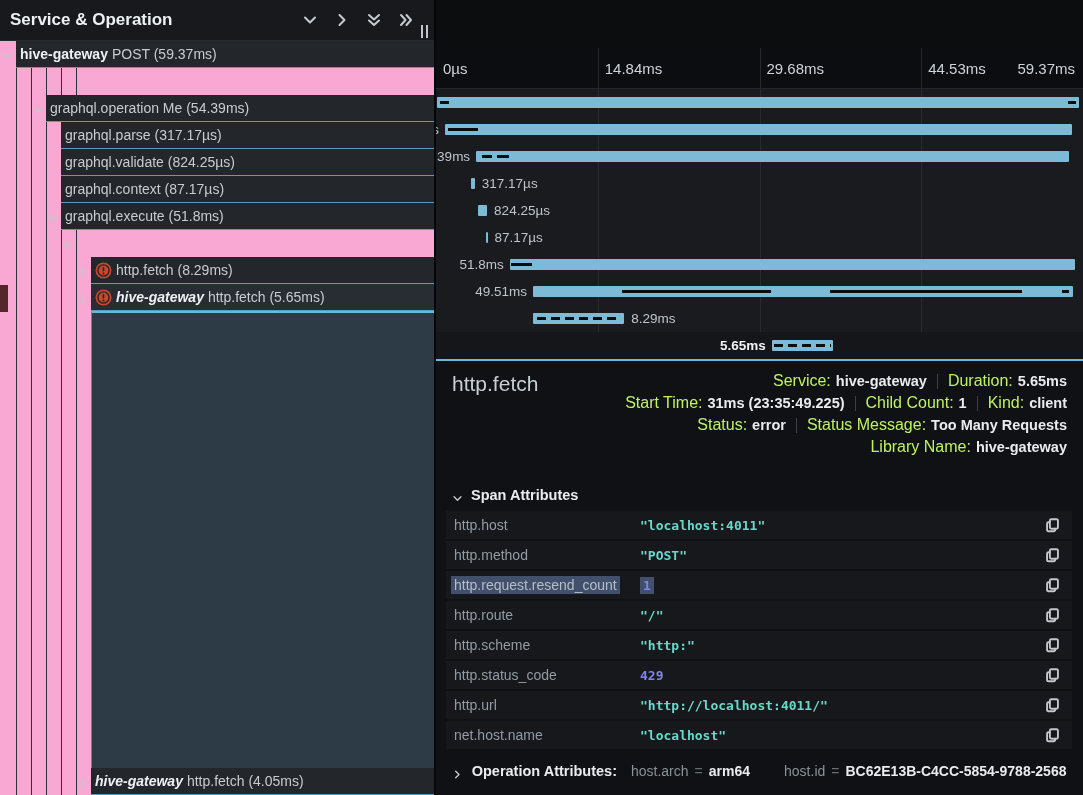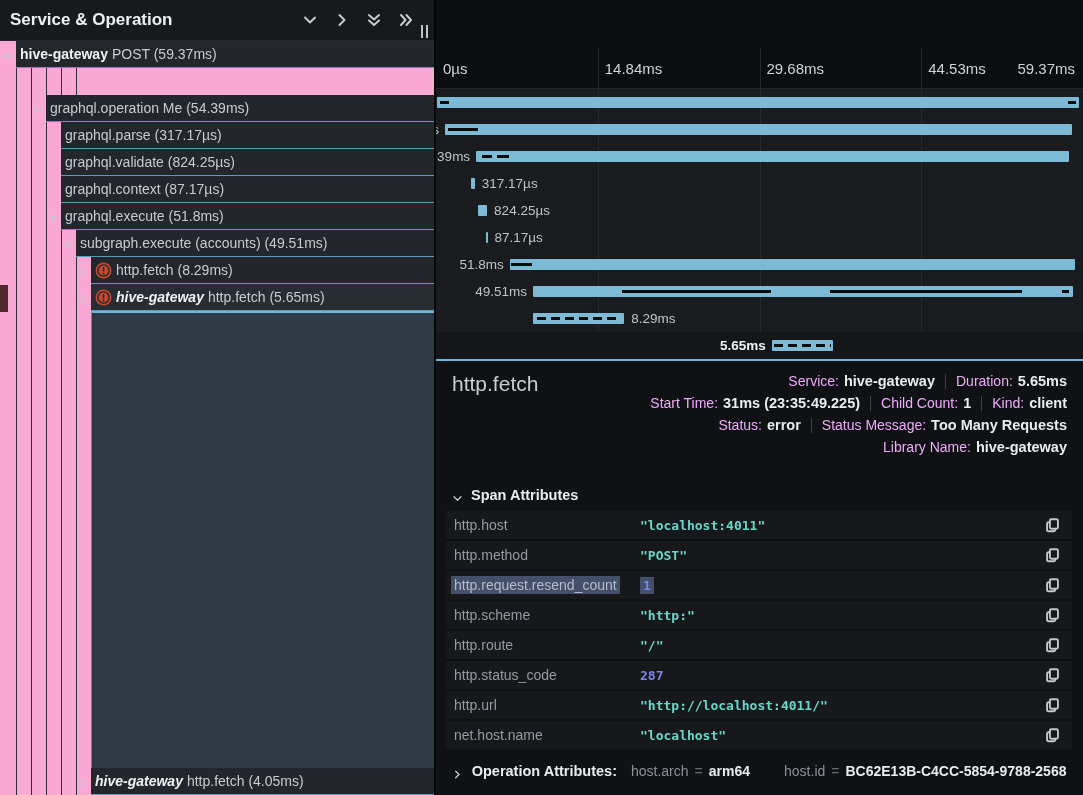--- a/index.html
+++ b/index.html
@@ -56,21 +56,21 @@
 
   .sel-underline { position:absolute; left:0; top:311px; width:647px; height:2px; background:#6cb8da; }
 
   
   .detail { position:absolute; left:0; top:313px; width:647px; height:455px; background:#101114;
             border-bottom:1px solid #26292d; }
   .d-title { position:absolute; left:16px; top:11px; font-size:21px; color:#c9ced4; }
   .meta { position:absolute; right:16px; top:9px; display:flex; flex-direction:column; align-items:flex-end; }
   .mline { display:flex; align-items:center; height:22px; }
   .mitem { display:flex; align-items:center; white-space:nowrap; }
-  .mlabel { font-size:14px; color:#f0abfc; }
+  .mlabel { font-size:16px; color:#bef264; }
   .mvalue { font-size:14.5px; font-weight:bold; color:#e9ecef; margin-left:5px; }
   .mdiv { width:1px; height:15px; background:#3c4046; margin:0 10px; }
 
   .sec-hdr { position:absolute; left:16px; top:126px; display:flex; align-items:center; gap:8px; cursor:pointer; }
   .sec-hdr .chev, .res-row .chev { width:11px; height:11px; color:#c6cbd0; }
   .sec-title { font-size:14.5px; font-weight:bold; color:#e9ecef; }
 
   .attr-table { position:absolute; left:10px; top:150px; width:626px; }
   .attr-row { position:relative; height:28px; margin-bottom:2px; background:#17181c;
               display:flex; align-items:center; }
@@ -172,23 +172,20 @@
               <polyline points="3,5.5 8,10.5 13,5.5"></polyline>
             </svg></span>
           <div class="box" style="left: 61px;">
             <span class="tname">graphql.execute (51.8ms)</span>
           </div>
         </div>
         <div class="trow" style="top: 189px;">
           <span class="chev" style="left: 62px;"><svg viewBox="0 0 16 16" width="100%" height="100%" fill="none" stroke="currentColor" stroke-width="2" stroke-linecap="round" stroke-linejoin="round">
               <polyline points="3,5.5 8,10.5 13,5.5"></polyline>
             </svg></span>
-          <div class="box" style="left: 76px;">
-            <span class="tname">subgraph.execute (accounts) (49.51ms)</span>
-          </div>
         </div>
         <div class="trow" style="top: 216px;">
           <span class="chev" style="left: 77px;"><svg viewBox="0 0 16 16" width="100%" height="100%" fill="none" stroke="currentColor" stroke-width="2" stroke-linecap="round" stroke-linejoin="round">
               <polyline points="5.5,3 10.5,8 5.5,13"></polyline>
             </svg></span>
           <div class="box" style="left: 91px;">
             <span class="badge"><svg viewBox="0 0 17 17" width="100%" height="100%">
                 <circle cx="8.5" cy="8.5" r="8" fill="#c5482f"></circle>
                 <circle cx="8.5" cy="8.5" r="5.6" fill="none" stroke="#23272b" stroke-width="1.4"></circle>
                 <rect x="7.7" y="4.9" width="1.6" height="4.6" rx="0.8" fill="#23272b"></rect>
@@ -375,38 +372,38 @@
           </div>
           <div class="attr-row">
             <span class="attr-key hl">http.request.resend_count</span>
             <span class="attr-val num hl">1</span>
             <span class="copy-btn"><svg viewBox="0 0 16 16" width="100%" height="100%" fill="none" stroke="currentColor" stroke-width="2" stroke-linecap="round" stroke-linejoin="round">
                 <rect x="5.2" y="1.8" width="8.6" height="10.2" rx="1.5"></rect>
                 <path d="M10.8 12v1.2a1.5 1.5 0 0 1-1.5 1.5H3.7a1.5 1.5 0 0 1-1.5-1.5V6.6a1.5 1.5 0 0 1 1.5-1.5H5.2"></path>
               </svg></span>
           </div>
           <div class="attr-row">
+            <span class="attr-key">http.route</span>
+            <span class="attr-val str">"/"</span>
+            <span class="copy-btn"><svg viewBox="0 0 16 16" width="100%" height="100%" fill="none" stroke="currentColor" stroke-width="2" stroke-linecap="round" stroke-linejoin="round">
+                <rect x="5.2" y="1.8" width="8.6" height="10.2" rx="1.5"></rect>
+                <path d="M10.8 12v1.2a1.5 1.5 0 0 1-1.5 1.5H3.7a1.5 1.5 0 0 1-1.5-1.5V6.6a1.5 1.5 0 0 1 1.5-1.5H5.2"></path>
+              </svg></span>
+          </div>
+          <div class="attr-row">
             <span class="attr-key">http.scheme</span>
             <span class="attr-val str">"http:"</span>
             <span class="copy-btn"><svg viewBox="0 0 16 16" width="100%" height="100%" fill="none" stroke="currentColor" stroke-width="2" stroke-linecap="round" stroke-linejoin="round">
                 <rect x="5.2" y="1.8" width="8.6" height="10.2" rx="1.5"></rect>
                 <path d="M10.8 12v1.2a1.5 1.5 0 0 1-1.5 1.5H3.7a1.5 1.5 0 0 1-1.5-1.5V6.6a1.5 1.5 0 0 1 1.5-1.5H5.2"></path>
               </svg></span>
           </div>
           <div class="attr-row">
-            <span class="attr-key">http.route</span>
-            <span class="attr-val str">"/"</span>
-            <span class="copy-btn"><svg viewBox="0 0 16 16" width="100%" height="100%" fill="none" stroke="currentColor" stroke-width="2" stroke-linecap="round" stroke-linejoin="round">
-                <rect x="5.2" y="1.8" width="8.6" height="10.2" rx="1.5"></rect>
-                <path d="M10.8 12v1.2a1.5 1.5 0 0 1-1.5 1.5H3.7a1.5 1.5 0 0 1-1.5-1.5V6.6a1.5 1.5 0 0 1 1.5-1.5H5.2"></path>
-              </svg></span>
-          </div>
-          <div class="attr-row">
             <span class="attr-key">http.status_code</span>
-            <span class="attr-val num">287</span>
+            <span class="attr-val num">429</span>
             <span class="copy-btn"><svg viewBox="0 0 16 16" width="100%" height="100%" fill="none" stroke="currentColor" stroke-width="2" stroke-linecap="round" stroke-linejoin="round">
                 <rect x="5.2" y="1.8" width="8.6" height="10.2" rx="1.5"></rect>
                 <path d="M10.8 12v1.2a1.5 1.5 0 0 1-1.5 1.5H3.7a1.5 1.5 0 0 1-1.5-1.5V6.6a1.5 1.5 0 0 1 1.5-1.5H5.2"></path>
               </svg></span>
           </div>
           <div class="attr-row">
             <span class="attr-key">http.url</span>
             <span class="attr-val str">"http://localhost:4011/"</span>
             <span class="copy-btn"><svg viewBox="0 0 16 16" width="100%" height="100%" fill="none" stroke="currentColor" stroke-width="2" stroke-linecap="round" stroke-linejoin="round">
                 <rect x="5.2" y="1.8" width="8.6" height="10.2" rx="1.5"></rect>

